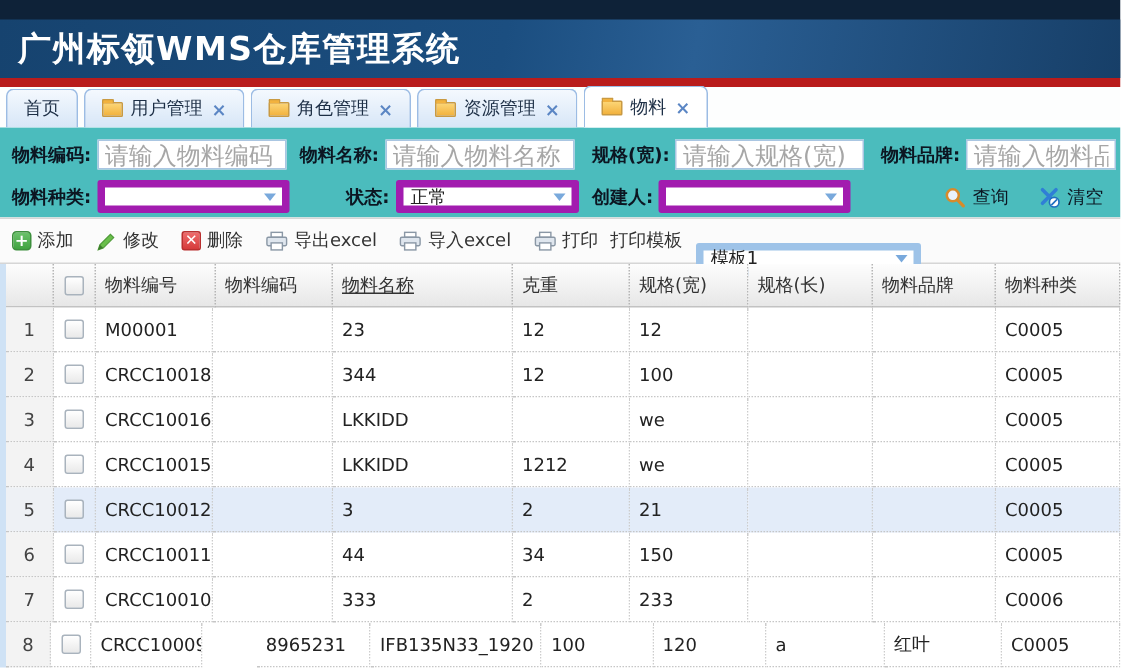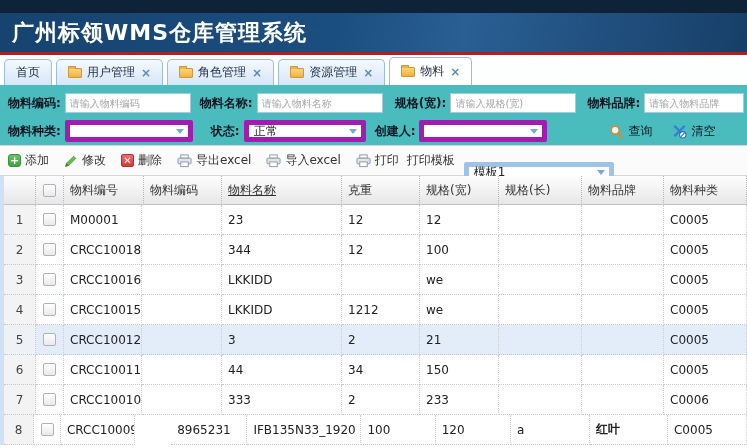--- a/index.html
+++ b/index.html
@@ -11,21 +11,21 @@
   
   .titlebar { height:52px; background:#0e2238; position:relative; }
   .titlebar-bar {
     position:absolute; top:13px; left:0; right:0; height:39px;
     background:linear-gradient(100deg,#16436f 0%,#1b4e80 45%,#2a5f94 62%,#173f68 100%);
     display:flex; align-items:center;
   }
   .app-title { color:#fff; font-size:22px; font-weight:bold; padding-left:12px; letter-spacing:1px; }
   
   .tabbar {
-    height:33px; background:#fdfefe; border-top:3px solid #b91c1c;
+    height:33px; background:#fdfefe; border-top:6px solid #b91c1c;
     display:flex; align-items:flex-end; padding-left:4px; gap:4px;
   }
   .tab {
     height:26px; display:flex; align-items:center; padding:0 11px;
     border:1px solid #9cbce4; border-bottom:none; border-radius:5px 5px 0 0;
     background:linear-gradient(#f4f9fe,#d7e6f7);
     font-size:12px; color:#1c2e45; cursor:pointer; white-space:nowrap;
   }
   .tab.active { background:#fff; height:28px; }
   .tabx { margin-left:6px; color:#5b86c4; font-weight:bold; font-size:12px; line-height:1; }
@@ -35,21 +35,21 @@
   }
   .folder::before {
     content:""; position:absolute; top:-3px; left:-1px; width:6px; height:2px;
     background:#f2b23e; border:1px solid #c99a42; border-bottom:none; border-radius:1px 1px 0 0;
   }
   
   .searchpanel { height:60px; background:var(--teal,#4bbcbd); padding:7px 5px 0 8px; }
   .srow { display:flex; align-items:center; height:22px; margin-bottom:6px; }
   .slabel { font-weight:bold; color:#0c1622; margin:0 4px 0 0; white-space:nowrap; }
   .sinput {
-    width:126px; height:20px; border:1px solid #aac6e2; font-size:10px;
+    width:126px; height:20px; border:1px solid #aac6e2; font-size:16px;
     padding:0 4px; color:#333; outline:none; font-family:inherit;
   }
   .sinput::placeholder { color:#a6a6a6; }
   .scombo {
     height:22px; background:#fff; border:5px solid #a21caf; border-radius:2px;
     display:flex; align-items:center; justify-content:space-between; cursor:pointer;
   }
   .scombo .val { padding-left:5px; color:#222; }
   .arrow { width:16px; display:flex; justify-content:center; }
   .arrow::after { content:""; border:4px solid transparent; border-top:5px solid #79a9dc; margin-top:4px; }
@@ -137,21 +137,21 @@
     <input class="sinput" placeholder="请输入规格(宽)" style="">
     <span class="slabel" style="margin-left:11px">物料品牌:</span>
     <input class="sinput" style="width: 100px;" placeholder="请输入物料品牌">
   </div>
   <div class="srow">
     <span class="slabel">物料种类:</span>
     <div class="scombo" style="width:128px">
       <span class="val"></span>
       <span class="arrow"></span>
     </div>
-    <span class="slabel" style="margin-left:18px">状态:</span>
+    <span class="slabel" style="margin-left:38px">状态:</span>
     <div class="scombo" style="width:122px">
       <span class="val">正常</span>
       <span class="arrow"></span>
     </div>
     <span class="slabel" style="margin-left:9px">创建人:</span>
     <div class="scombo" style="width:128px">
       <span class="val"></span>
       <span class="arrow"></span>
     </div>
     <div class="sbtn" style="margin-left:62px">
@@ -337,17 +337,17 @@
         <div class="gc numcell" style="width: 32px;">8</div>
         <div class="gc cbcell" style="width: 28px;">
           <span class="cb"></span>
         </div>
         <div class="gc" style="width: 78px;">CRCC10009</div>
         <div class="gc" style="width: 80px; margin-left: 36px;">8965231</div>
         <div class="gc" style="width: 120px;">IFB135N33_1920</div>
         <div class="gc" style="width: 78px;">100</div>
         <div class="gc" style="width: 79px;">120</div>
         <div class="gc" style="width: 83px;">a</div>
-        <div class="gc" style="width: 82px; font-weight: bold;">红叶</div>
+        <div class="gc" style="width: 82px;">红叶</div>
         <div class="gc" style="width: 83px;">C0005</div>
       </div>
     </div>
 </div>
 
 </body></html>

